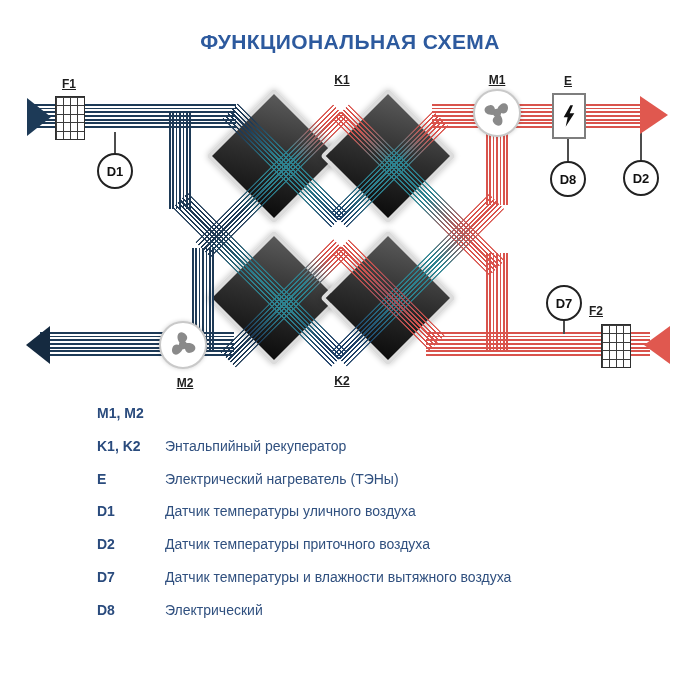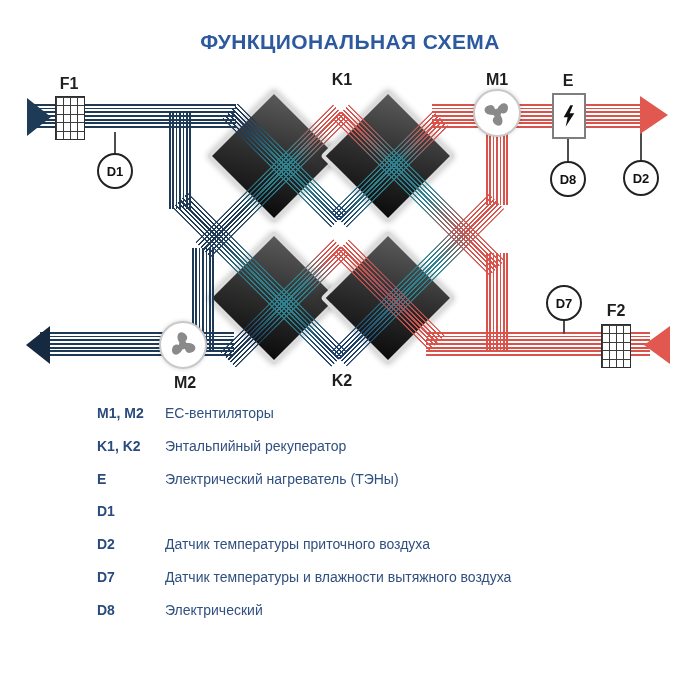--- a/index.html
+++ b/index.html
@@ -85,25 +85,25 @@
 
   .sensor{position:absolute;width:32px;height:32px;border:2.5px solid #222;border-radius:50%;
           background:#fff;z-index:21;display:flex;align-items:center;justify-content:center;
           font-size:13px;font-weight:bold;color:#111;}
   .s-d1{left:97px;top:153px;} .s-d8{left:550px;top:161px;}
   .s-d2{left:623px;top:160px;} .s-d7{left:546px;top:285px;}
   .stem{position:absolute;width:2px;background:#4d4d4d;z-index:11;}
   .stem.d1{left:114px;top:132px;height:23px;} .stem.d8{left:567px;top:136px;height:27px;}
   .stem.d2{left:640px;top:132px;height:30px;} .stem.d7{left:563px;top:317px;height:17px;}
 
-  .lbl{position:absolute;font-size:16px;font-weight:bold;color:#1f1f1f;z-index:25;
-       transform:translate(-50%,-50%);white-space:nowrap;}
+  .lbl{position:absolute;font-size:12px;font-weight:bold;color:#1f1f1f;z-index:25;
+       transform:translate(-50%,-50%);white-space:nowrap;text-decoration:underline;}
   .lbl.f1{left:69px;top:84px;} .lbl.k1{left:342px;top:80px;} .lbl.m1{left:497px;top:80px;text-align:right;}
   .lbl.e{left:568px;top:81px;}
-  .lbl.m2{left:185px;top:383px;} .lbl.k2{left:342px;top:381px;} .lbl.f2{left:616px;top:311px;}
+  .lbl.m2{left:185px;top:383px;} .lbl.k2{left:342px;top:381px;} .lbl.f2{left:596px;top:311px;}
 
   
   .legend{position:absolute;left:97px;top:405px;z-index:30;}
   .lrow{display:flex;align-items:baseline;height:32.8px;font-size:14px;}
   .lkey{width:68px;flex:0 0 68px;font-weight:bold;color:#2a4b7d;}
   .ldesc{color:#30507f;}
 </style>
 </head>
 <body>
 
@@ -187,32 +187,32 @@
     <div class="lbl m1">M1</div>
     <div class="lbl e">E</div>
     <div class="lbl m2">M2</div>
     <div class="lbl k2">K2</div>
     <div class="lbl f2">F2</div>
   </div>
 
   <div class="legend">
     <div class="lrow">
       <span class="lkey">M1, M2</span>
-      <span class="ldesc">EC-вентиляторы</span>
     </div>
     <div class="lrow">
       <span class="lkey">K1, K2</span>
       <span class="ldesc">Энтальпийный рекуператор</span>
     </div>
     <div class="lrow">
       <span class="lkey">E</span>
       <span class="ldesc">Электрический нагреватель (ТЭНы)</span>
     </div>
     <div class="lrow">
       <span class="lkey">D1</span>
+      <span class="ldesc">Датчик температуры уличного воздуха</span>
     </div>
     <div class="lrow">
       <span class="lkey">D2</span>
       <span class="ldesc">Датчик температуры приточного воздуха</span>
     </div>
     <div class="lrow">
       <span class="lkey">D7</span>
       <span class="ldesc">Датчик температуры и влажности вытяжного воздуха</span>
     </div>
     <div class="lrow">

